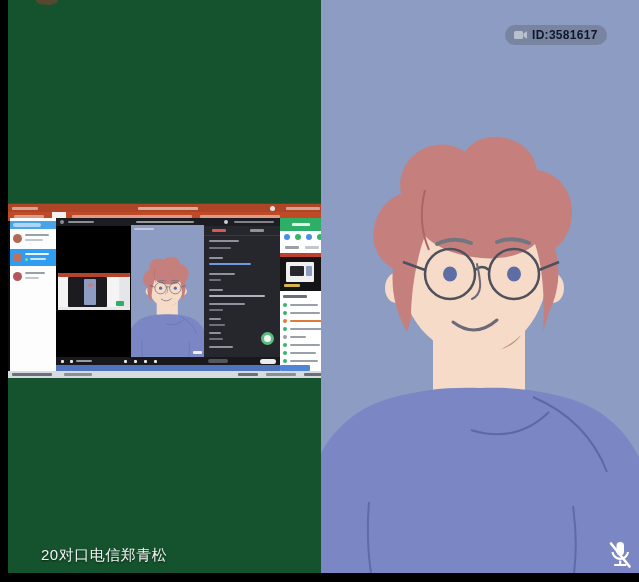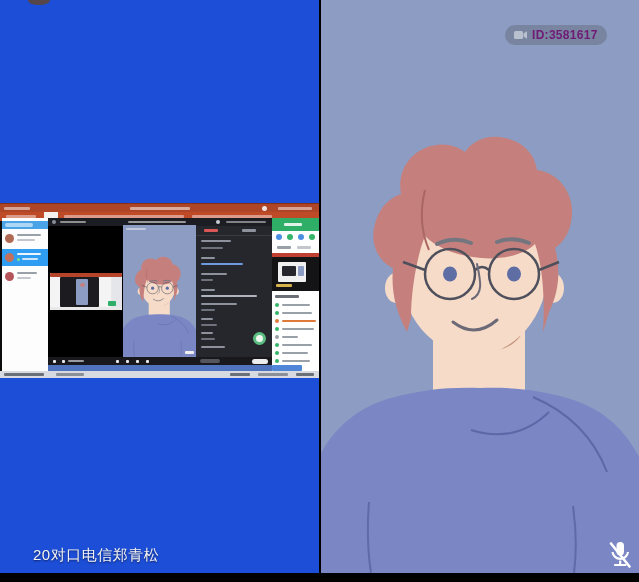--- a/index.html
+++ b/index.html
@@ -1,34 +1,34 @@
 <!DOCTYPE html>
 <html><head>
 <meta charset="utf-8">
 <style>
   html,body{margin:0;padding:0;background:#000;}
   #stage{position:relative;width:639px;height:582px;background:#000;overflow:hidden;
          font-family:"Liberation Sans",sans-serif;}
   .abs{position:absolute;}
 
   
-  #tile-left{left:0;top:0;width:319px;height:573px;background:#1d4ed8;overflow:hidden;}
+  #tile-left{left:8px;top:0;width:319px;height:573px;background:#14532d;overflow:hidden;}
   #tile-right{left:321px;top:0;width:318px;height:573px;background:#8c9cc2;overflow:hidden;}
 
   .name-label{color:#f4f4f4;font-size:15px;letter-spacing:.5px;
               text-shadow:0 1px 2px rgba(0,0,0,.6);white-space:nowrap;}
 
   
   #partial-logo{left:28px;top:-4px;width:22px;height:9px;border-radius:50%;
                 background:#5f4630;opacity:.85;}
 
   
   #id-badge{left:184px;top:25px;height:20px;padding:0 9px;border-radius:10px;
             background:rgba(103,113,133,.55);display:flex;align-items:center;gap:4px;}
-  #id-badge span{color:#701a75;font-size:12px;font-weight:bold;letter-spacing:.3px;}
+  #id-badge span{color:#0f172a;font-size:12px;font-weight:bold;letter-spacing:.3px;}
 
   #mic-muted{left:286px;top:540px;width:26px;height:30px;}
 
   
   #screenshare{left:0;top:203px;width:319px;height:175px;background:#0c0c0c;}
   .sk{position:absolute;border-radius:1px;}
 
   #pp-titlebar{left:0;top:0;width:319px;height:9px;background:#ad4526;border-top:1px solid #842f16;}
   #pp-ribbon{left:0;top:9px;width:319px;height:9px;background:#bf4a28;}
   #pp-active-tab{left:44px;top:0;width:14px;height:9px;background:#f5f1ee;}

